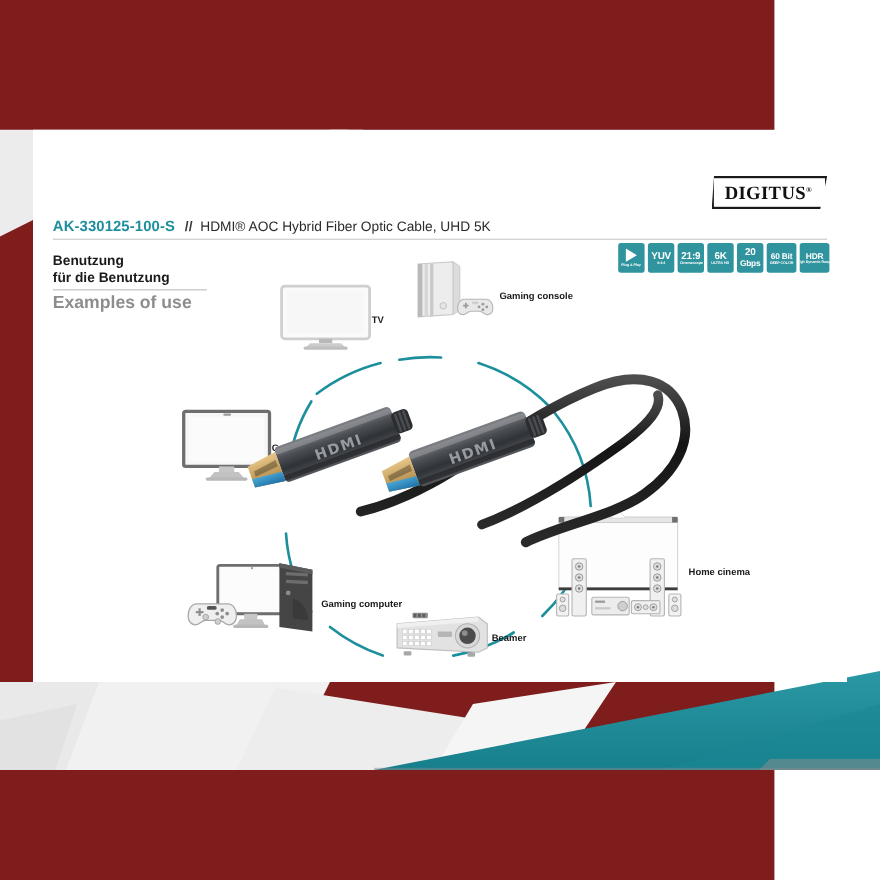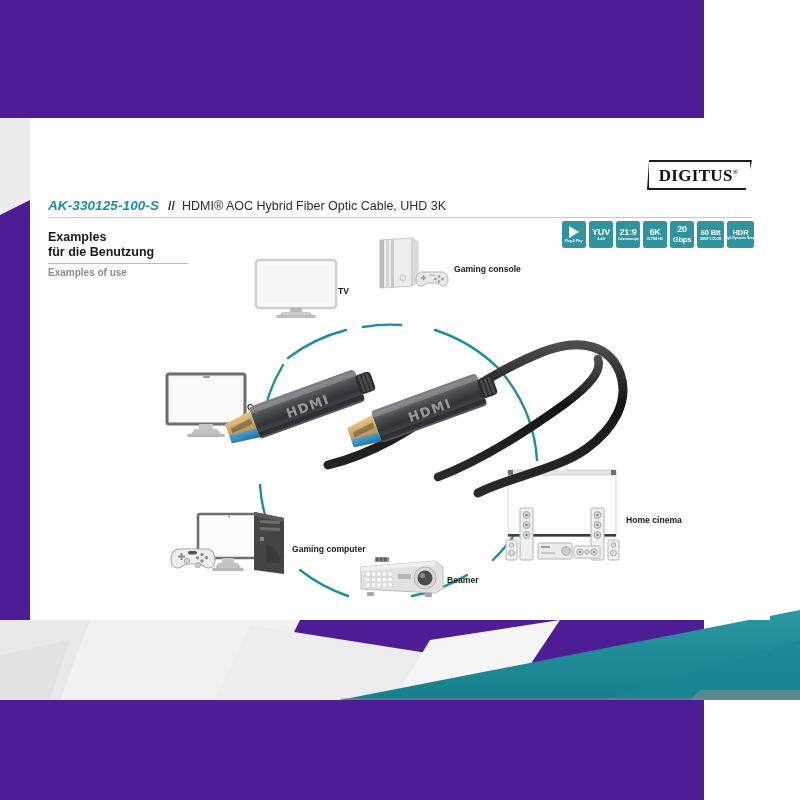--- a/index.html
+++ b/index.html
@@ -1,19 +1,19 @@
 <!DOCTYPE html>
 <html><head>
 <meta charset="utf-8">
 <style>
   * { margin:0; padding:0; box-sizing:border-box; }
   html,body { width:800px; height:800px; background:#ffffff; }
   body { font-family:"Liberation Sans", sans-serif; position:relative; overflow:hidden; }
 
-  #stage { position:absolute; inset:0; width:704px; height:800px; background:#4c1d95; }
+  #stage { position:absolute; inset:0; width:704px; height:800px; background:#7f1d1d; }
 
   
   .bg-layer { position:absolute; left:0; top:0; width:800px; height:800px; pointer-events:none; }
 
   
   .card {
     position:absolute; left:30px; top:118px; width:740px; height:502px;
     background:#ffffff; z-index:5;
   }
 
@@ -28,32 +28,32 @@
   .logo-text {
     font-family:"Liberation Serif", serif; font-weight:bold; font-size:17px;
     color:#111; letter-spacing:.3px; line-height:1; padding-right:2px;
   }
   .logo-reg { font-size:7px; vertical-align:super; }
 
   .title-row {
     position:absolute; left:18px; top:80px; width:704px;
     display:flex; align-items:baseline; white-space:nowrap;
   }
-  .sku { color:#1d8f9c; font-weight:bold; font-size:13.5px; letter-spacing:.1px;font-style:italic; }
+  .sku { color:#1d8f9c; font-weight:bold; font-size:13.5px; letter-spacing:.1px; }
   .slashes { color:#3a3a3a; font-weight:bold; font-size:12.5px; margin:0 7px 0 9px; }
   .title-desc { color:#2b2b2b; font-size:12.5px; }
   .title-rule {
     position:absolute; left:18px; top:99px; width:704px; height:1px; background:#c9c9c9;
   }
 
   
   .heading-block { position:absolute; left:18px; top:112px; width:190px; }
   .h-de { font-size:12.5px; font-weight:bold; color:#1a1a1a; line-height:14.5px; }
   .h-rule { width:140px; height:1px; background:#bdbdbd; margin:4px 0 3px 0; }
-  .h-en { font-size:10px; color:#8d8d8d; font-weight:bold; }
+  .h-en { font-size:16px; color:#8d8d8d; font-weight:bold; }
 
   
   .badges { position:absolute; right:16px; top:103px; display:flex; gap:3px; z-index:9; }
   .badge {
     width:24px; height:27px; background:#30949f; border-radius:2.5px;
     display:flex; flex-direction:column; align-items:center; justify-content:center;
     color:#fff; overflow:hidden; padding:13px 0;
   }
   .badge.wide { width:27px; }
   .b-main { font-size:9px; font-weight:bold; line-height:9.5px; letter-spacing:-.2px; white-space:nowrap; }
@@ -111,26 +111,26 @@
       <div class="logo-shape">
         <span class="logo-text">
           <span>DIGITUS</span><span class="logo-reg">®</span>
         </span>
       </div>
     </div>
 
     <div class="title-row">
       <span class="sku">AK-330125-100-S</span>
       <span class="slashes">//</span>
-      <span class="title-desc">HDMI® AOC Hybrid Fiber Optic Cable, UHD 3K</span>
+      <span class="title-desc">HDMI® AOC Hybrid Fiber Optic Cable, UHD 5K</span>
     </div>
     <div class="title-rule"></div>
 
     <div class="heading-block">
-      <div class="h-de">Examples</div>
+      <div class="h-de">Benutzung</div>
       <div class="h-de">für die Benutzung</div>
       <div class="h-rule"></div>
       <div class="h-en">Examples of use</div>
     </div>
 
     <div class="badges">
       <div class="badge">
         <div class="play-tri"></div>
         <div class="b-sub">Plug &amp; Play</div>
       </div>

